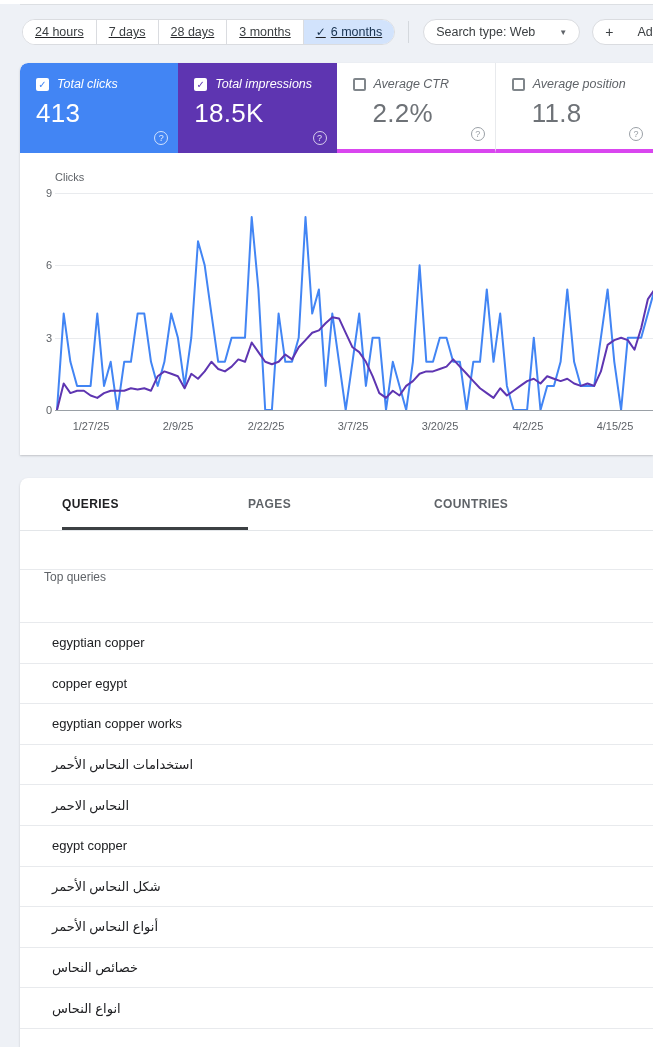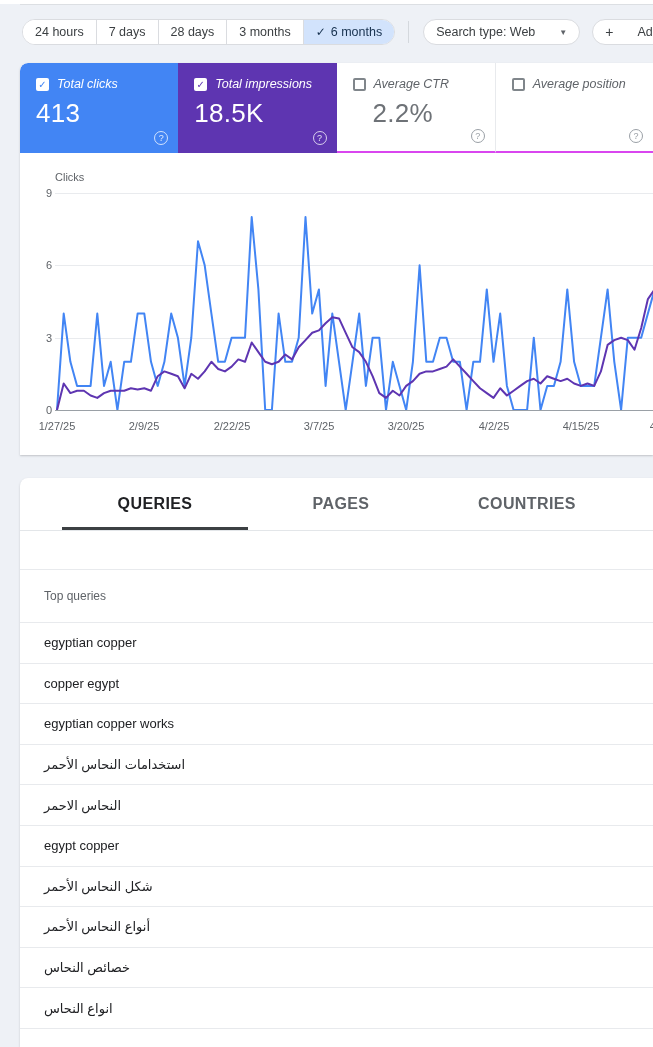--- a/index.html
+++ b/index.html
@@ -8,21 +8,21 @@
     background:#eef1f6;
     font-family:"Liberation Sans","DejaVu Sans",sans-serif;
     color:#202124;
     position:relative;
   }
   .top-strip { position:absolute; left:0; top:0; width:653px; height:4px; background:#fff; }
   .top-divider { position:absolute; left:20px; top:4px; width:633px; height:1px; background:#dcdfe3; }
 
   
   .chips-row { position:absolute; left:22px; top:19px; height:26px; display:flex; align-items:center; }
-  .chip-group { display:flex; height:26px; border:1px solid #dadce0; border-radius:14px; overflow:hidden; background:#fff; }
+  .chip-group { display:flex; height:26px; border:1px solid #dadce0; border-radius:14px; overflow:hidden; background:#fff;text-decoration:underline; }
   .chip-seg {
     display:flex; align-items:center; justify-content:center; gap:5px;
     padding:0 12px; font-size:12.5px; color:#3c4043; background:#fff;
     border-right:1px solid #dadce0; white-space:nowrap; cursor:pointer;
   }
   .chip-seg:last-child { border-right:none; }
   .chip-seg.selected { background:#d2e3fc; color:#17314f; font-weight:400; }
   .chip-check { font-size:12px; color:#17314f; }
   .vert-divider { width:1px; height:22px; background:#d4d8dd; margin:0 14px 0 13px; }
   .chip-pill {
@@ -37,21 +37,21 @@
   
   .perf-panel {
     position:absolute; left:20px; top:63px; width:633px; height:392px;
     background:#fff; border-radius:8px 0 0 0; overflow:hidden;
     box-shadow:0 1px 2px rgba(60,64,67,.25);
   }
   .cards-row { display:flex; height:90px; }
   .metric-card { position:relative; width:25%; height:90px; padding:14px 16px; cursor:pointer; }
   .metric-card.clicks { background:#4285f4; color:#fff; border-radius:8px 0 0 0; }
   .metric-card.impressions { background:#5e35b1; color:#fff; }
-  .metric-card.white { background:#fff; color:#5f6368; border-bottom:2px solid #d946ef; }
+  .metric-card.white { background:#fff; color:#5f6368; border-bottom:4px solid #d946ef; }
   .metric-card.white + .metric-card.white { border-left:1px solid #e8eaed; }
   .card-top { display:flex; align-items:center; gap:8px; }
   .cbx { width:13px; height:13px; border-radius:2px; flex:0 0 auto;
          display:flex; align-items:center; justify-content:center; }
   .cbx.checked { background:#fff; font-size:10px; font-weight:bold; }
   .metric-card.clicks .cbx.checked { color:#4285f4; }
   .metric-card.impressions .cbx.checked { color:#5e35b1; }
   .cbx.empty { border:2px solid #80868b; background:transparent; }
   .card-label { font-size:12.5px;font-style:italic; }
   .metric-card.white .card-label { color:#5f6368; }
@@ -64,39 +64,39 @@
   .metric-card.clicks .help-icon, .metric-card.impressions .help-icon
     { border:1px solid rgba(255,255,255,.75); color:rgba(255,255,255,.85); }
   .metric-card.white .help-icon { border:1px solid #9aa0a6; color:#9aa0a6; }
 
   
   .chart-axis-title { position:absolute; left:35px; top:108px; font-size:11px; color:#5f6368; }
   .y-tick { position:absolute; left:8px; width:24px; text-align:right; font-size:11px; color:#5f6368; transform:translateY(-50%); }
   .gridline { position:absolute; left:35px; width:598px; height:1px; background:#e9ebee; }
   .gridline.baseline { background:#9aa0a6; }
   .chart-svg { position:absolute; left:35px; top:130px; }
-  .x-tick { position:absolute; top:357px; transform:translateX(-50%); font-size:11px; color:#5f6368; white-space:nowrap; }
+  .x-tick { position:absolute; top:357px; transform:translateX(-50%); font-size:11px; color:#5f6368; white-space:nowrap;margin-left:34px; }
 
   
   .table-panel {
     position:absolute; left:20px; top:478px; width:633px; height:569px;
     background:#fff; border-radius:8px 0 0 0; overflow:hidden;
     box-shadow:0 1px 2px rgba(60,64,67,.25);
   }
   .tab-bar { display:flex; height:53px; padding-left:42px; border-bottom:1px solid #e3e6e9; }
   .tab {
-    position:relative; width:186px; display:flex; align-items:center; justify-content:center;
-    font-size:16px; font-weight:bold; letter-spacing:.4px; color:#5f6368; cursor:pointer;
+    position:relative; width:186px; display:flex; align-items:center; justify-content:flex-start;
+    font-size:12px; font-weight:bold; letter-spacing:.4px; color:#5f6368; cursor:pointer;
   }
   .tab.active { color:#202124; }
   .tab.active .tab-underline { position:absolute; left:0; right:0; bottom:0; height:3px; background:#3c4043; }
   .toolbar-row { height:39px; border-bottom:1px solid #e8eaed; }
-  .table-header-row { height:53px; display:flex; align-items:center; padding-left:24px;
+  .table-header-row { height:53px; display:flex; align-items:flex-start; padding-left:24px;
     border-bottom:1px solid #e8eaed; font-size:12px; color:#5f6368; }
-  .query-row { height:40.6px; display:flex; align-items:center; padding-left:24px;
+  .query-row { height:40.6px; display:flex; align-items:center; padding-left:32px;
     border-bottom:1px solid #e8eaed; font-size:13px; color:#202124; cursor:pointer; }
 </style>
 </head>
 <body>
 
 <div class="top-strip"></div>
 <div class="top-divider"></div>
 
 <div class="chips-row">
   <div class="chip-group">
@@ -152,20 +152,21 @@
         <span class="card-label">Average CTR</span>
       </div>
       <div class="card-value">2.2%</div>
       <span class="help-icon">?</span>
     </div>
     <div class="metric-card white">
       <div class="card-top">
         <span class="cbx empty"></span>
         <span class="card-label">Average position</span>
       </div>
+      <div class="card-value">11.8</div>
       <span class="help-icon">?</span>
     </div>
   </div>
 
   <div class="chart-axis-title">Clicks</div>
 
   <div class="y-tick" style="top:130px">9</div>
   <div class="y-tick" style="top:202px">6</div>
   <div class="y-tick" style="top:275px">3</div>
   <div class="y-tick" style="top:347px">0</div>

